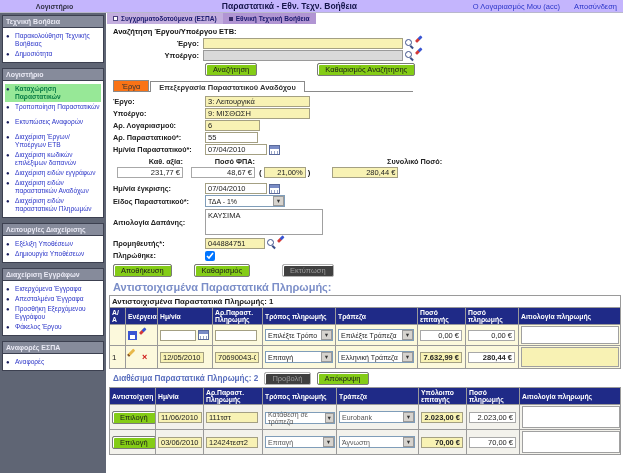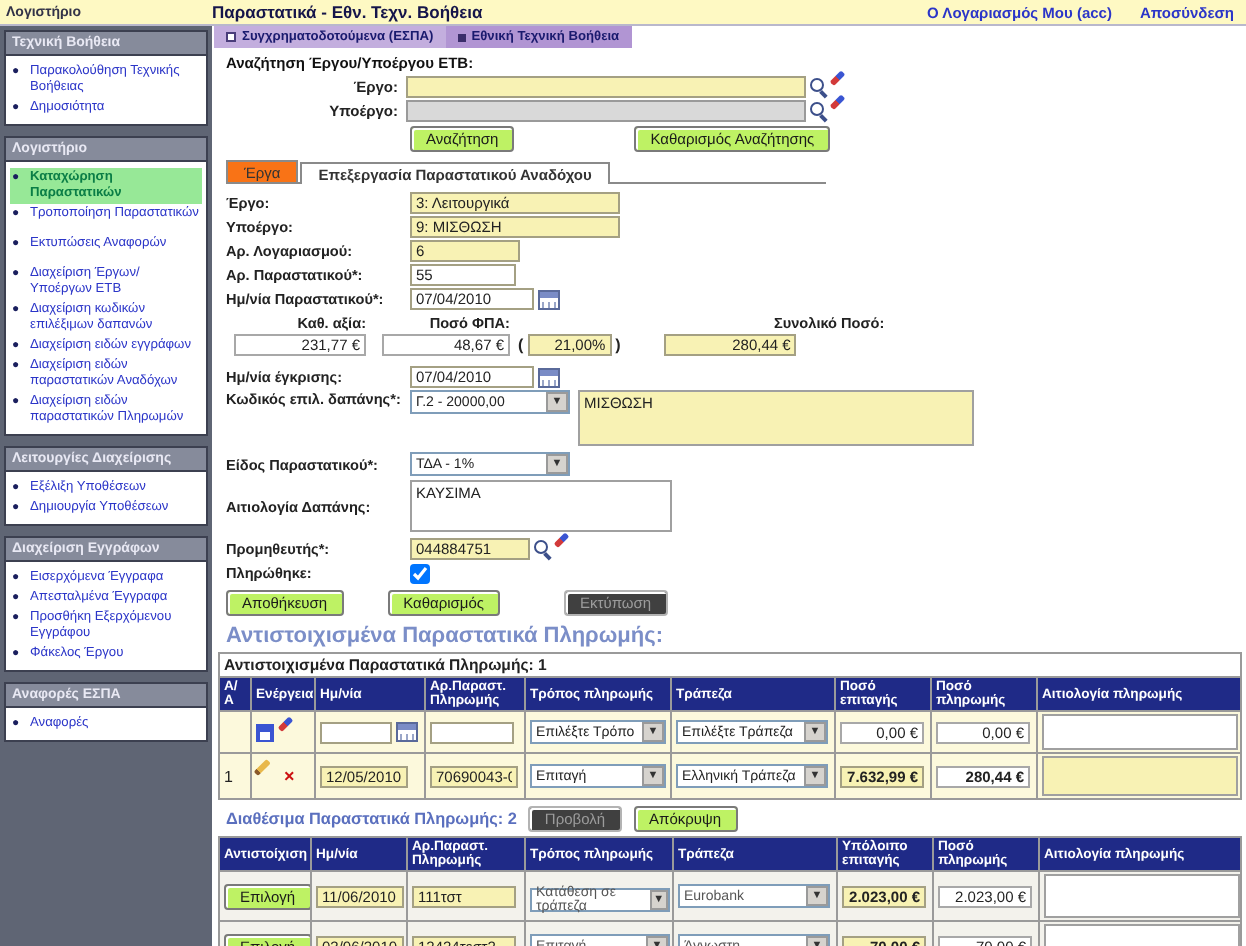--- a/index.html
+++ b/index.html
@@ -3,26 +3,26 @@
 <meta charset="utf-8">
 <style>
   * { margin:0; padding:0; box-sizing:border-box; }
   html,body { background:#9a9a9a; }
   .page{ position:relative; width:623px; height:473px; background:#fff;
          font-family:"Liberation Sans","DejaVu Sans",sans-serif; font-size:8px; color:#222;
          overflow:hidden; }
 
   
   .topbar{ position:absolute; top:0; left:0; width:623px; height:13px;
-           background:#fef9c3; border-bottom:1px solid #b9b8cc;
-           display:flex; align-items:center; }
+           background:#c4b5fd; border-bottom:1px solid #b9b8cc;
+           display:flex; align-items:center;text-align:center; }
   .topbar .appname{ width:106px; padding-left:3px; font-size:7px; font-weight:bold; color:#333348; }
   .topbar .ptitle{ flex:1; font-size:8.5px; font-weight:bold; color:#15154a; }
   .topbar .links{ display:flex; gap:14px; padding-right:6px; }
-  .topbar .links span{ color:#2b35c8; font-weight:bold; font-size:7.5px; cursor:pointer; }
+  .topbar .links span{ color:#2b35c8; font-weight:normal; font-size:7.5px; cursor:pointer; }
 
   
   .sidebar{ position:absolute; top:13px; left:0; width:106px; height:460px;
             background:#5f6574; padding:2px 2px 0 2px; }
   .sb-sec{ margin-bottom:5px; }
   .sb-hd{ background:#868b9b; color:#e9e9f4; font-size:7px; font-weight:bold;
           padding:2px 3px; border:1px solid #3c4050; border-bottom:none; }
   .sb-bx{ background:#fff; border:1px solid #3c4050; padding:3px 2px; }
   .sbi{ display:flex; gap:3px; align-items:flex-start; padding:1px 1px; cursor:pointer; }
   .sbi .blt{ color:#1a1f5e; font-size:6px; line-height:8px; flex:0 0 6px; }
@@ -54,21 +54,21 @@
   .mag{ position:relative; width:9px; height:9px; display:inline-block; cursor:pointer; }
   .mag::before{ content:""; position:absolute; left:0; top:0; width:5px; height:5px;
                 border:1.5px solid #3c4f8a; border-radius:50%; }
   .mag::after{ content:""; position:absolute; left:6px; top:6px; width:4px; height:1.6px;
                background:#3c4f8a; transform:rotate(45deg); transform-origin:0 0; }
   .pen{ width:9px; height:9px; position:relative; display:inline-block; cursor:pointer; }
   .pen::before{ content:""; position:absolute; left:1px; top:1px; width:8px; height:3px;
                 background:linear-gradient(90deg,#d23a3a 50%,#3a55d2 50%);
                 transform:rotate(-45deg); transform-origin:0 100%; border-radius:1px; }
   .btnrow{ display:flex; align-items:center; height:14px; margin-top:1px; }
-  .btn{ font-size:7.5px; font-family:inherit; background:#bef264; border:1px solid #7a7a7a;
+  .btn{ font-size:7.5px; font-family:inherit; background:#84cc16; border:1px solid #7a7a7a;
         border-radius:2px; padding:1px 7px; box-shadow:inset 1px 1px 0 #fff; cursor:pointer; color:#1a1a1a; }
   .btn.dis{ color:#9c9c9c; border-color:#b3b3b3; background:#404040; }
 
   .ctabs{ display:flex; height:12px; margin:2px 0 0 6px; border-bottom:1px solid #8a8a8a; width:300px; }
   .ctab{ font-size:7.5px; padding:1px 8px; border:1px solid #8a8a8a; border-bottom:none;
          background:#f97316; color:#333; cursor:pointer; margin-right:1px; }
   .ctab.on{ background:#fff; font-weight:bold; position:relative; top:1px; }
 
   .form{ padding:4px 0 0 6px; }
   .frow{ display:flex; align-items:center; min-height:11px; margin-bottom:1px; }
@@ -313,40 +313,32 @@
           <span class="vbox yel" style="width:66px;margin-left:22px">280,44 €</span>
         </div>
       </div>
 
       <div class="frow" style="margin-top:5px">
           <span class="fl">Ημ/νία έγκρισης:</span>
         <input class="inp" style="width: 62px;" value="07/04/2010">
         <span class="cal"></span>
         </div>
 
-      <div class="frow" style="align-items:flex-start;min-height:30px">
-          <span class="fl">Κωδικός επιλ. δαπάνης*:</span>
-        <span class="selbox" style="width:80px">
-          <span>Γ.2 - 20000,00</span>
-          <span class="arw">▼</span>
-        </span>
-        <div class="ta yel" style="width:198px;height:28px;margin-left:4px">ΜΙΣΘΩΣΗ</div>
-      </div>
 
       <div class="frow">
           <span class="fl">Είδος Παραστατικού*:</span>
         <span class="selbox" style="width:80px">
           <span>ΤΔΑ - 1%</span>
           <span class="arw">▼</span>
         </span>
       </div>
 
       <div class="frow" style="align-items:center;min-height:28px">
           <span class="fl">Αιτιολογία Δαπάνης:</span>
-        <div class="ta" style="width:131px;height:26px">ΚΑΥΣΙΜΑ</div>
+        <div class="ta" style="width:118px;height:26px">ΚΑΥΣΙΜΑ</div>
       </div>
 
       <div class="frow" style="margin-top:2px">
           <span class="fl">Προμηθευτής*:</span>
         <input class="inp yel" style="width: 60px;" value="044884751">
         <span class="icons2">
           <span class="mag"></span>
           <span class="pen"></span>
         </span>
       </div>

